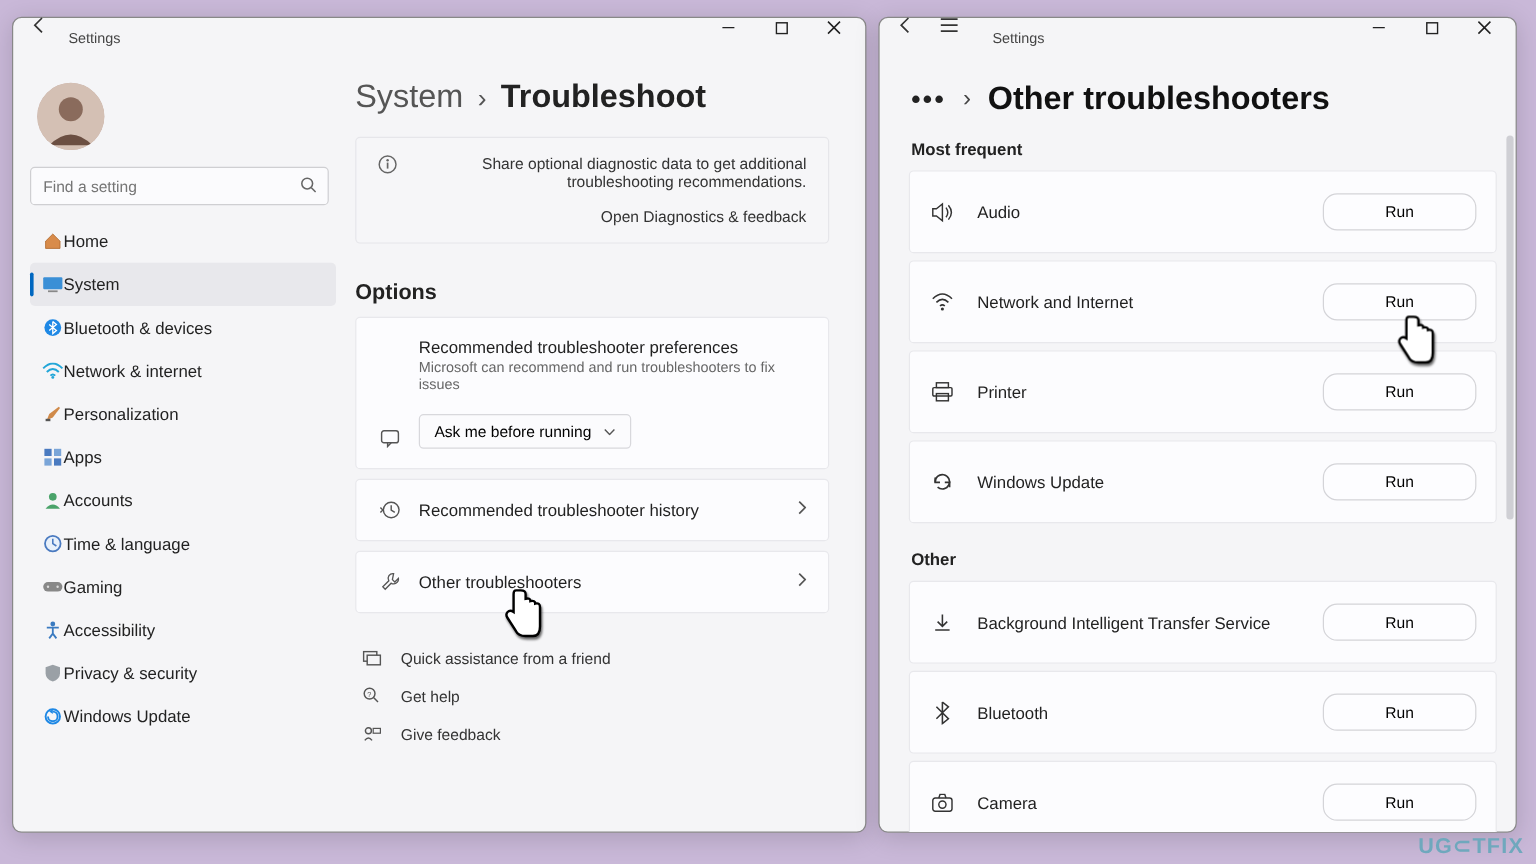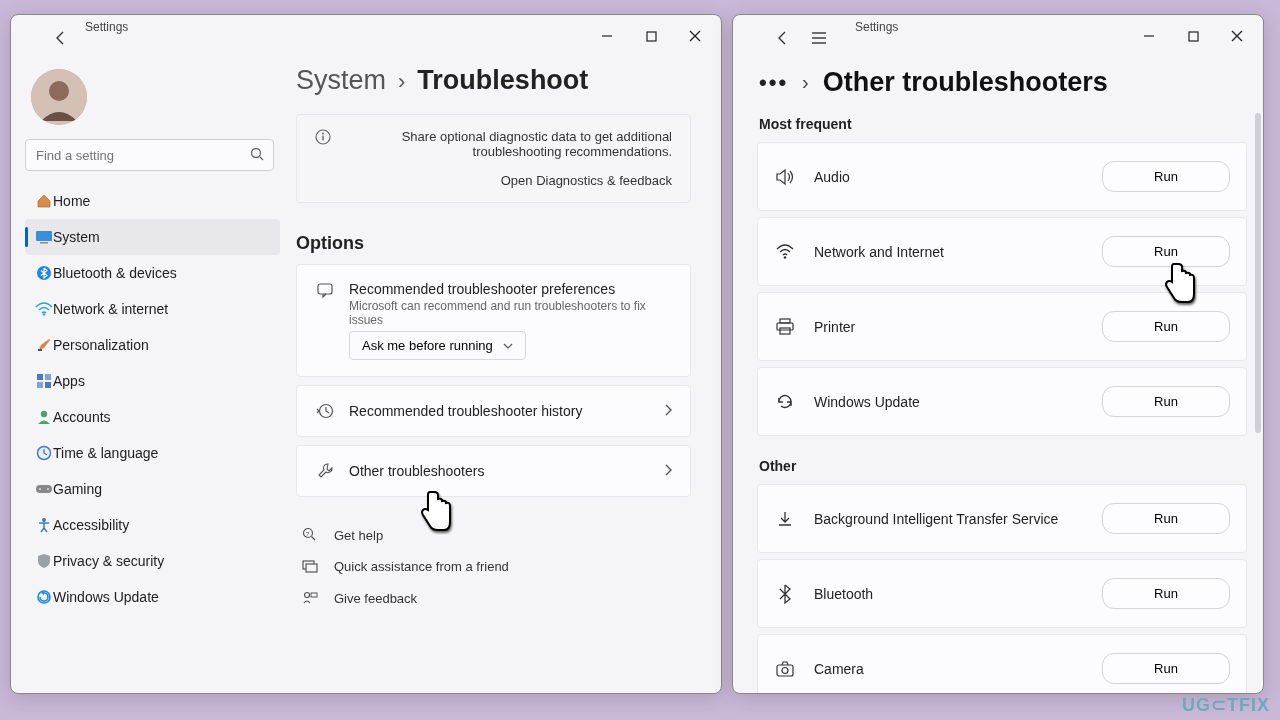--- a/index.html
+++ b/index.html
@@ -1,20 +1,20 @@
 <!DOCTYPE html>
 <html><head>
 <meta charset="utf-8">
 <style>
 * { box-sizing: border-box; margin: 0; padding: 0; font-family: 'Segoe UI', Arial, sans-serif; }
 body { background: #c9b8d8; width: 1280px; height: 720px; position: relative; overflow: hidden; }
 .window { position: absolute; background: #f5f5f7; border: 1px solid #888; border-radius: 8px; box-shadow: 0 4px 20px rgba(0,0,0,0.15); display: flex; flex-direction: column; }
 .win-left { left: 10px; top: 14px; width: 712px; height: 680px; }
 .win-right { left: 732px; top: 14px; width: 532px; height: 680px; }
-.titlebar { display: flex; align-items: flex-start; height: 40px; padding: 5px 4px; margin-left: 28px; }
+.titlebar { display: flex; align-items: flex-end; height: 40px; padding: 16px 4px; }
 .titlebar .back { width: 36px; height: 36px; display: flex; align-items: center; justify-content: center; cursor: pointer; }
 .titlebar .ham { width: 36px; height: 36px; display: flex; align-items: center; justify-content: center; cursor: pointer; }
 .titlebar .title { font-size: 12px; color: #444; padding-left: 6px; flex: 1; }
 .titlebar .controls { display: flex; }
 .titlebar .ctrl { width: 44px; height: 32px; display: flex; align-items: center; justify-content: center; cursor: pointer; }
 .body-left { display: flex; flex: 1; overflow: hidden; }
 .sidebar { width: 275px; padding: 0 6px 10px 14px; }
 .avatar { width: 56px; height: 56px; border-radius: 50%; background: #c9b0a6; margin: 14px 0 14px 6px; display:flex; align-items:center; justify-content:center; overflow:hidden; }
 .avatar svg { width:56px; height:56px; }
 .search { position: relative; margin: 0 6px 12px 0; }
@@ -33,21 +33,21 @@
 .infobox .ii { color: #666; }
 .infobox .txt { font-size: 13px; color: #333; }
 .infobox .lnk { display: block; margin-top: 14px; font-size: 13px; color: #333; cursor: pointer; }
 .sect-title { font-size: 18px; font-weight: 600; margin-bottom: 10px; color: #222; }
 .card { background: #fcfcfe; border: 1px solid #e8e8ec; border-radius: 4px; margin-bottom: 8px; }
 .cardrow { display: flex; align-items: center; gap: 14px; padding: 16px 18px; cursor: pointer; }
 .cardrow .ci { width: 20px; color: #555; display:flex; justify-content:center; }
 .cardrow .ctitle { font-size: 14px; color: #222; }
 .cardrow .csub { font-size: 12px; color: #666; margin-top: 2px; }
 .cardrow .chev { margin-left: auto; color: #666; }
-.dropdown { margin-top: 4px; display: inline-flex; align-items: center; gap: 10px; background: #fbfbfd; border: 1px solid #d8d8dc; border-radius: 4px; padding: 6px 12px; font-size: 13px; cursor: pointer; }
+.dropdown { margin-top: 18px; display: inline-flex; align-items: center; gap: 10px; background: #fbfbfd; border: 1px solid #d8d8dc; border-radius: 4px; padding: 6px 12px; font-size: 13px; cursor: pointer; }
 .helprow { display: flex; align-items: center; gap: 14px; padding: 8px 4px; font-size: 13px; color: #333; cursor: pointer; }
 .helprow .ci { width: 20px; color: #555; display:flex; justify-content:center; }
 
 .body-right { flex: 1; padding: 4px 16px 10px 24px; overflow-y: auto; position: relative; }
 .bc-right { display: flex; align-items: center; gap: 14px; margin: 8px 0 18px 2px; }
 .dots { font-size: 22px; font-weight: 700; color: #222; cursor:pointer; letter-spacing: 2px; }
 .bc-right .cr { font-size: 20px; color: #444; }
 .bc-right .hd { font-size: 27px; font-weight: 600; color: #111; }
 .sect { font-size: 14px; font-weight: 600; margin: 10px 0 10px 2px; color: #222; }
 .trow { background: #fcfcfe; border: 1px solid #e8e8ec; border-radius: 4px; margin-bottom: 6px; display: flex; align-items: center; padding: 18px 16px; gap: 18px; }
@@ -230,21 +230,21 @@
               <circle cx="8" cy="4.5" r="1" fill="#666"></circle>
               <rect x="7.3" y="6.5" width="1.4" height="5" fill="#666"></rect>
             </svg></span>
         <div>
           <div class="txt">Share optional diagnostic data to get additional troubleshooting recommendations.</div>
           <div class="lnk">Open Diagnostics &amp; feedback</div>
         </div>
       </div>
       <div class="sect-title">Options</div>
       <div class="card">
-        <div class="cardrow" style="align-items:flex-start">
+        <div class="cardrow" style="align-items:flex-end">
           <span class="ci">
               <svg width="18" height="18" viewBox="0 0 18 18">
                 <rect x="2" y="3" width="14" height="10" rx="2" stroke="#555" stroke-width="1.2" fill="none"></rect>
                 <path d="M7 13 L7 16 L10 13" stroke="#555" stroke-width="1.2" fill="none"></path>
               </svg>
             </span>
           <div style="flex:1">
             <div class="ctitle">Recommended troubleshooter preferences</div>
             <div class="csub">Microsoft can recommend and run troubleshooters to fix issues</div>
             <div class="dropdown">
@@ -280,39 +280,39 @@
             </span>
           <div class="ctitle">Other troubleshooters</div>
           <span class="chev"><svg width="8" height="12" viewBox="0 0 8 12">
                 <path d="M2 1 L7 6 L2 11" stroke="#555" stroke-width="1.4" fill="none"></path>
               </svg></span>
         </div>
       </div>
       <div style="height:14px"></div>
       <div class="helprow">
           <span class="ci">
+            <svg width="16" height="14" viewBox="0 0 16 14">
+              <rect x="1" y="1" width="11" height="8" stroke="#555" stroke-width="1.2" fill="none"></rect>
+              <rect x="4" y="4" width="11" height="8" stroke="#555" stroke-width="1.2" fill="#f5f5f7"></rect>
+            </svg>
+          </span>
+          <span>Quick assistance from a friend</span>
+        </div>
+      <div class="helprow">
+          <span class="ci">
             <svg width="16" height="16">
               <circle cx="6" cy="6" r="4.5" stroke="#555" fill="none" stroke-width="1.2"></circle>
               <line x1="9.5" y1="9.5" x2="13" y2="13" stroke="#555" stroke-width="1.2"></line>
               <text x="4" y="8.5" font-size="6" fill="#555">?</text>
             </svg>
           </span>
           <span>Get help</span>
         </div>
       <div class="helprow">
           <span class="ci">
-            <svg width="16" height="14" viewBox="0 0 16 14">
-              <rect x="1" y="1" width="11" height="8" stroke="#555" stroke-width="1.2" fill="none"></rect>
-              <rect x="4" y="4" width="11" height="8" stroke="#555" stroke-width="1.2" fill="#f5f5f7"></rect>
-            </svg>
-          </span>
-          <span>Quick assistance from a friend</span>
-        </div>
-      <div class="helprow">
-          <span class="ci">
             <svg width="16" height="16" viewBox="0 0 16 16">
               <circle cx="5" cy="5" r="2.5" stroke="#555" fill="none" stroke-width="1.2"></circle>
               <path d="M2 13 Q5 9 8 13" stroke="#555" stroke-width="1.2" fill="none"></path>
               <rect x="9" y="3" width="6" height="4" stroke="#555" fill="none" stroke-width="1"></rect>
             </svg>
           </span>
           <span>Give feedback</span>
         </div>
     </div>
   </div>

